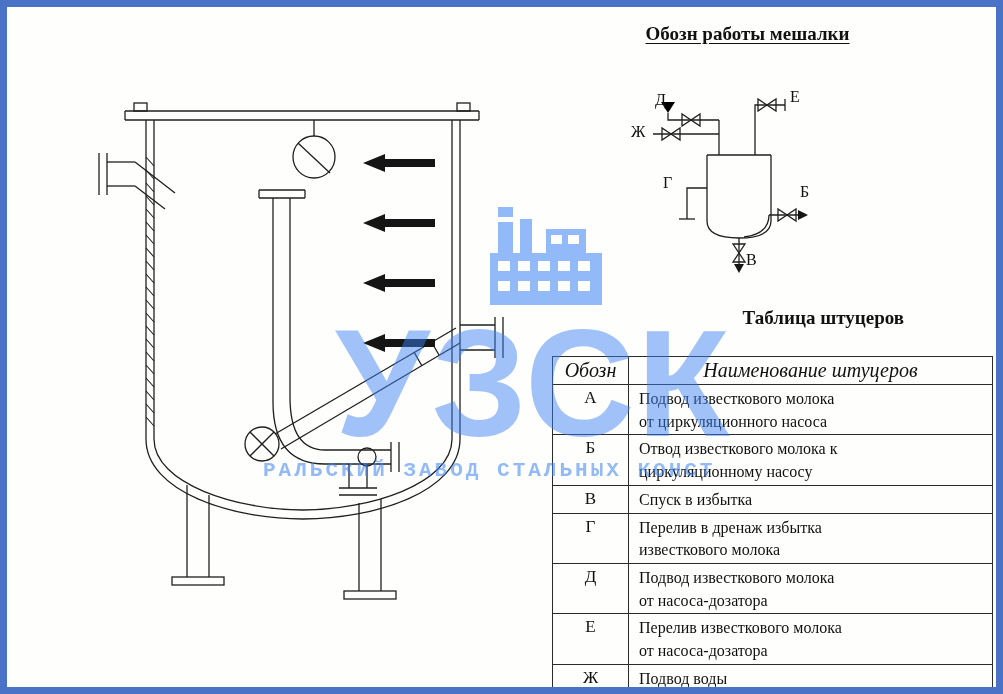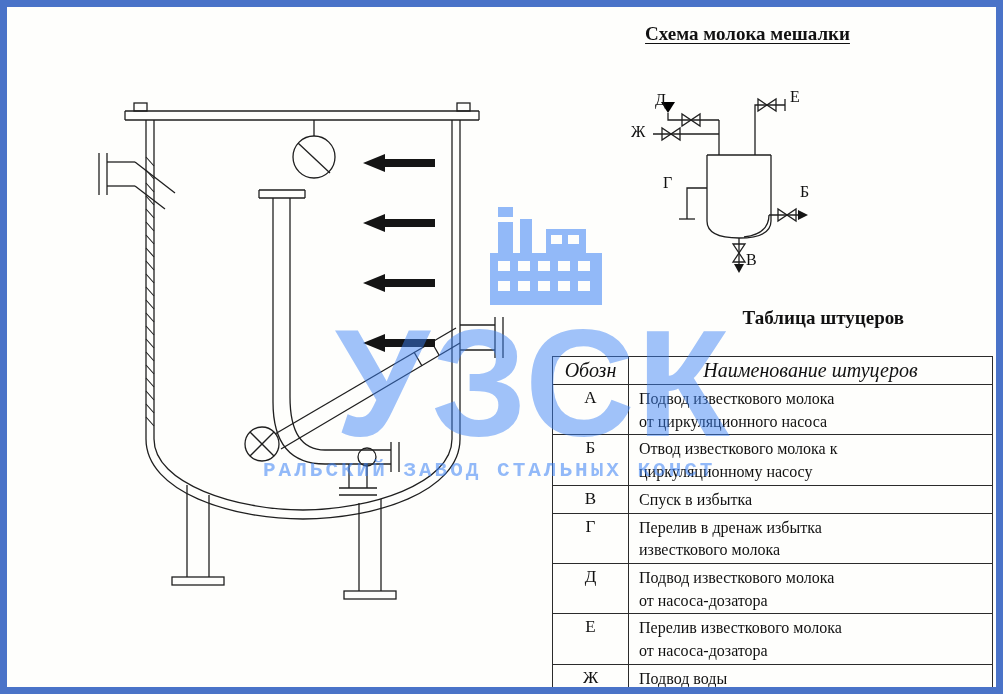--- a/index.html
+++ b/index.html
@@ -167,21 +167,21 @@
 
       <line x1="732" y1="231" x2="732" y2="262"></line>
       <path d="M726,237 L738,237 L726,255 L738,255 Z"></path>
       <polygon class="filled" points="732,266 727,257 737,257"></polygon>
 
       <path d="M700,181 L680,181 L680,212"></path>
       <line x1="672" y1="212" x2="688" y2="212"></line>
     </g>
   </svg>
 
-  <div class="scheme-title">Схема молока мешалки</div>
+  <div class="scheme-title">Обозн работы мешалки</div>
   <div class="table-title">Таблица штуцеров</div>
 
   <span class="slabel lbl-d">Д</span>
   <span class="slabel lbl-zh">Ж</span>
   <span class="slabel lbl-e">Е</span>
   <span class="slabel lbl-b">Б</span>
   <span class="slabel lbl-v">В</span>
   <span class="slabel lbl-g">Г</span>
 
   <table class="nozzles">

